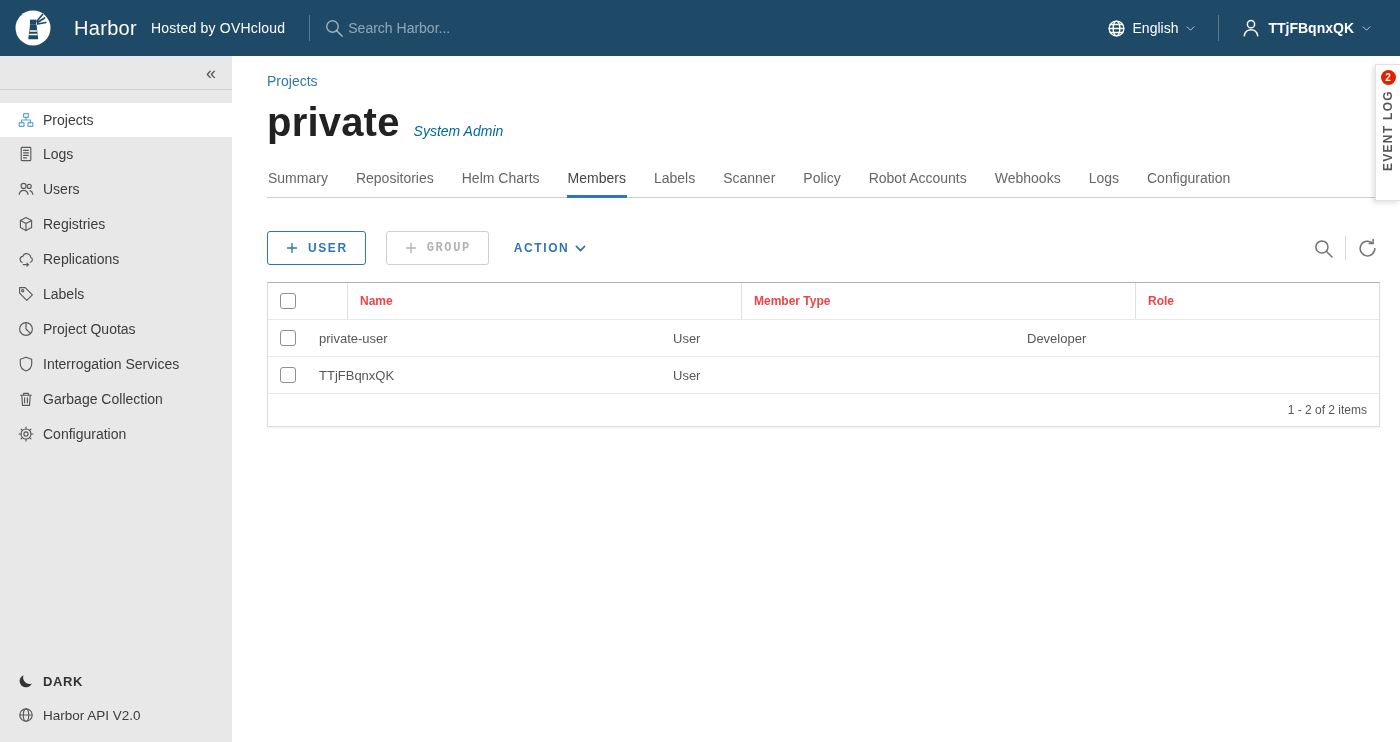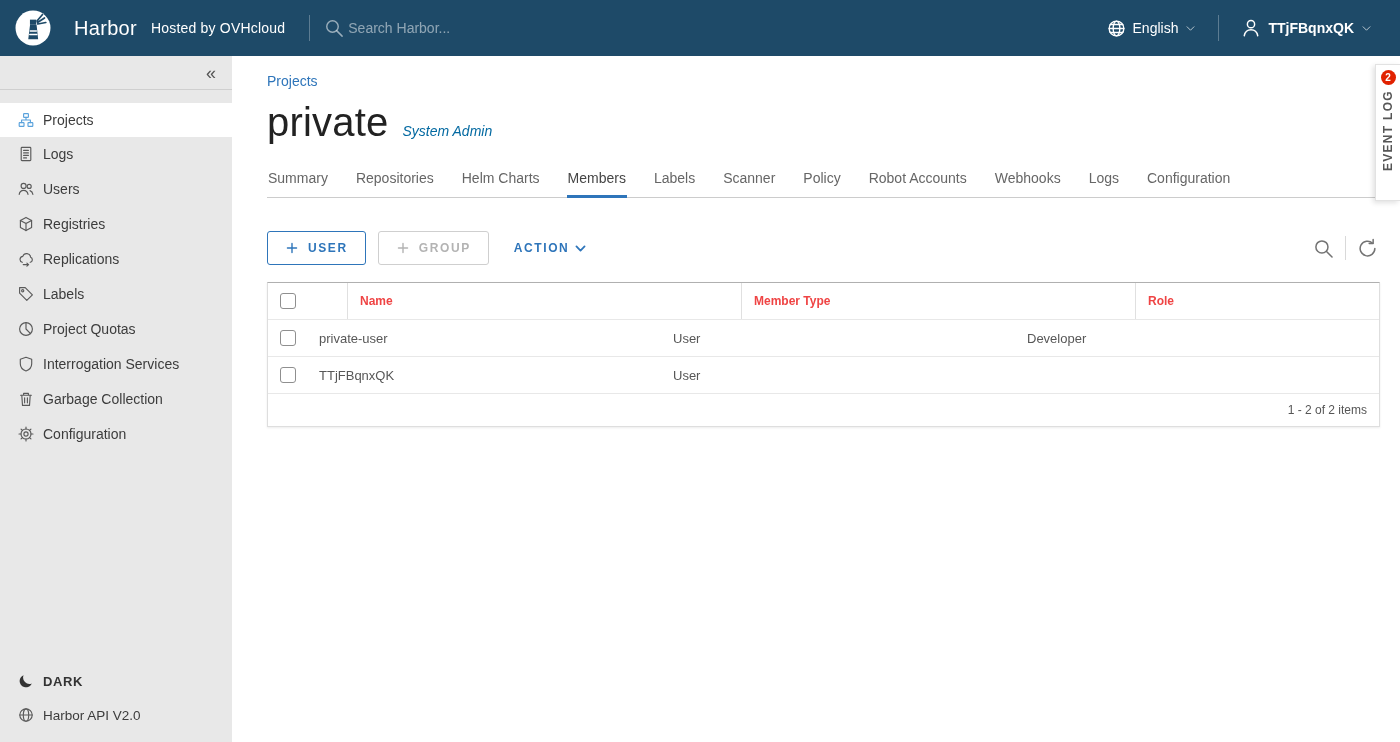--- a/index.html
+++ b/index.html
@@ -59,35 +59,35 @@
   .sidebar-bottom{margin-top:auto;padding-bottom:10px;}
   .sidebar-bottom .nav-item{height:34px;}
   .sidebar-bottom .dark-label{font-weight:700;letter-spacing:.6px;font-size:13px;color:#333;}
   .sidebar-bottom .api-label{font-weight:500;font-size:13.5px;color:#3c3c3c;}
 
   
   main{position:absolute;left:232px;right:0;top:56px;bottom:0;background:#fff;
     padding:0 20px 0 35px;overflow:hidden;}
   .breadcrumb{display:inline-block;margin-top:17px;color:var(--accent);font-size:14px;cursor:pointer;}
   .title-row{display:flex;align-items:baseline;gap:14px;margin-top:10px;}
-  .page-title{font-size:40px;font-weight:400;color:#222;letter-spacing:.2px;text-align:center;}
+  .page-title{font-size:40px;font-weight:700;color:#222;letter-spacing:.2px;text-align:center;}
   .title-badge{font-size:14px;font-style:italic;color:#0369a1;}
   .tabs{display:flex;gap:26px;margin-top:25px;border-bottom:1px solid #ccc;}
   .tab{font-size:14px;color:#666;padding:0 1px 9px;cursor:pointer;}
   .tab.active{color:#454545;border-bottom:3px solid var(--accent);margin-bottom:-1px;}
 
   .toolbar{display:flex;align-items:center;margin-top:33px;}
   .btn{
     display:inline-flex;align-items:center;gap:9px;height:34px;padding:0 17px;
     border:1px solid var(--accent);border-radius:3px;background:transparent;
     color:var(--accent);font-size:12px;font-weight:600;letter-spacing:1.6px;
     text-transform:uppercase;cursor:pointer;font-family:inherit;
   }
   .btn.disabled{color:#b3b3b3;border-color:#cfcfcf;cursor:default;}
-  .btn + .btn{margin-left:12px;}
+  .btn + .btn{margin-left:20px;font-family:Liberation Mono, monospace;}
   .action-link{
     display:inline-flex;align-items:center;gap:5px;margin-left:25px;
     color:var(--accent);font-size:12px;font-weight:600;letter-spacing:1.6px;
     text-transform:uppercase;cursor:pointer;
   }
   .toolbar-right{margin-left:auto;display:flex;align-items:center;gap:11px;color:#737373;padding-right:2px;}
   .toolbar-right .tool-icon{cursor:pointer;display:flex;}
   .tool-div{width:1px;height:24px;background:#d9d9d9;}
 
   

